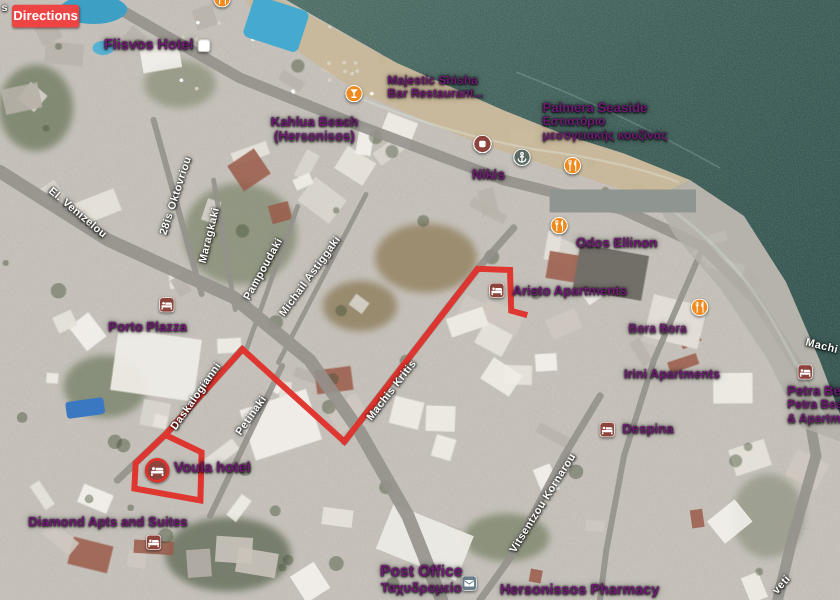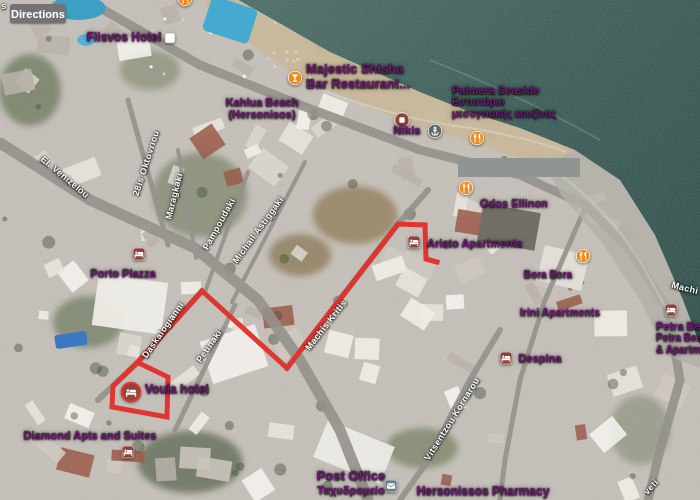--- a/index.html
+++ b/index.html
@@ -15,21 +15,21 @@
   .poi.center{transform:translateX(-50%);text-align:center;}
   .poi .sub{font-weight:600;}
   .icon{position:absolute;transform:translate(-50%,-50%);display:block;line-height:0;cursor:pointer;
         filter:drop-shadow(0 1px 1.5px rgba(0,0,0,.55));}
   .street{position:absolute;color:#fdfdfb;font-size:9px;font-weight:bold;letter-spacing:.4px;
           white-space:nowrap;transform-origin:center;cursor:default;
           text-shadow:0 1px 2px rgba(0,0,0,.9),0 0 2px rgba(0,0,0,.85),0 0 4px rgba(0,0,0,.5);}
   #redaction{position:absolute;background:#8f9591;border-radius:1px;}
   #directions-btn{
     position:absolute;left:10px;top:4px;width:56px;height:19px;
-    background:#737373;color:#fff;border:none;border-radius:3px;
+    background:#ef4444;color:#fff;border:none;border-radius:3px;
     font-family:"Liberation Sans",sans-serif;font-size:11px;font-weight:bold;
     display:flex;align-items:center;justify-content:center;cursor:pointer;
     box-shadow:0 1px 2px rgba(0,0,0,.4);padding:0;
   }
 </style>
 </head>
 <body>
 
 <div id="stage">
   <svg id="decor" width="700" height="500">
@@ -257,21 +257,21 @@
       <span class="icon" style="left: 170px; top: 38px;"><svg width="11" height="11" viewBox="0 0 11 11">
           <rect x="0.5" y="0.5" width="10" height="10" rx="2.6" fill="#fff" stroke="#cfcac1" stroke-width="1"></rect>
         </svg></span>
       <div class="poi center" style="left: 124px; top: 31px; font-size: 12px;">
         <div>Flisvos Hotel</div>
       </div>
       <span class="icon" style="left: 295px; top: 78px;"><svg width="15" height="15" viewBox="0 0 24 24">
           <circle cx="12" cy="12" r="11" fill="#ee8a1e" stroke="#fff" stroke-width="1.4"></circle>
           <path fill="#fff" d="M7 6.2h10l-4.1 5v4.7h2.5v1.9H8.6v-1.9h2.5v-4.7z"></path>
         </svg></span>
-      <div class="poi" style="left: 306px; top: 62px; font-size: 13px;">
+      <div class="poi" style="left: 323px; top: 62px; font-size: 10px;">
         <div>Majestic Shisha</div>
         <div>Bar Restaurant...</div>
       </div>
       <div class="poi center" style="left: 226px; top: 96px; font-size: 11px; margin-left: 36px;">
         <div>Kahlua Beach</div>
         <div>(Hersonisos)</div>
       </div>
       <span class="icon" style="left: 477px; top: 138px;"><svg width="15" height="15" viewBox="0 0 24 24">
           <circle cx="12" cy="12" r="11" fill="#ee8a1e" stroke="#fff" stroke-width="1.4"></circle>
           <g fill="#fff">
@@ -281,21 +281,21 @@
         </svg></span>
       <div class="poi" style="left: 452px; top: 84px; font-size: 11px;">
         <div>Palmera Seaside</div>
         <div class="sub" style="font-size: 10px;">Εστιατόριο</div>
         <div class="sub" style="font-size: 10px;">μεσογειακής κουζίνας</div>
       </div>
       <span class="icon" style="left: 402px; top: 120px;"><svg width="16" height="16" viewBox="0 0 24 24">
           <circle cx="12" cy="12" r="11" fill="#8d443c" stroke="#fff" stroke-width="1.4"></circle>
           <rect x="8" y="8" width="8" height="8" rx="1.8" fill="#fff"></rect>
         </svg></span>
-      <div class="poi center" style="left: 407px; top: 124px; font-size: 11.5px;">
+      <div class="poi center" style="left: 407px; top: 140px; font-size: 11.5px;">
         <div>Nikis</div>
       </div>
       <span class="icon" style="left: 435px; top: 131px;"><svg width="15" height="15" viewBox="0 0 24 24">
           <circle cx="12" cy="12" r="11" fill="#5b6a62" stroke="#fff" stroke-width="1.4"></circle>
           <g stroke="#fff" stroke-width="1.7" fill="none">
             <circle cx="12" cy="7.4" r="1.7"></circle>
             <path d="M12 9.2v9.3M7 13.8c0 3 2.2 4.6 5 4.6s5-1.6 5-4.6"></path>
             <path d="M9.4 11.4h5.2"></path>
           </g>
         </svg></span>

